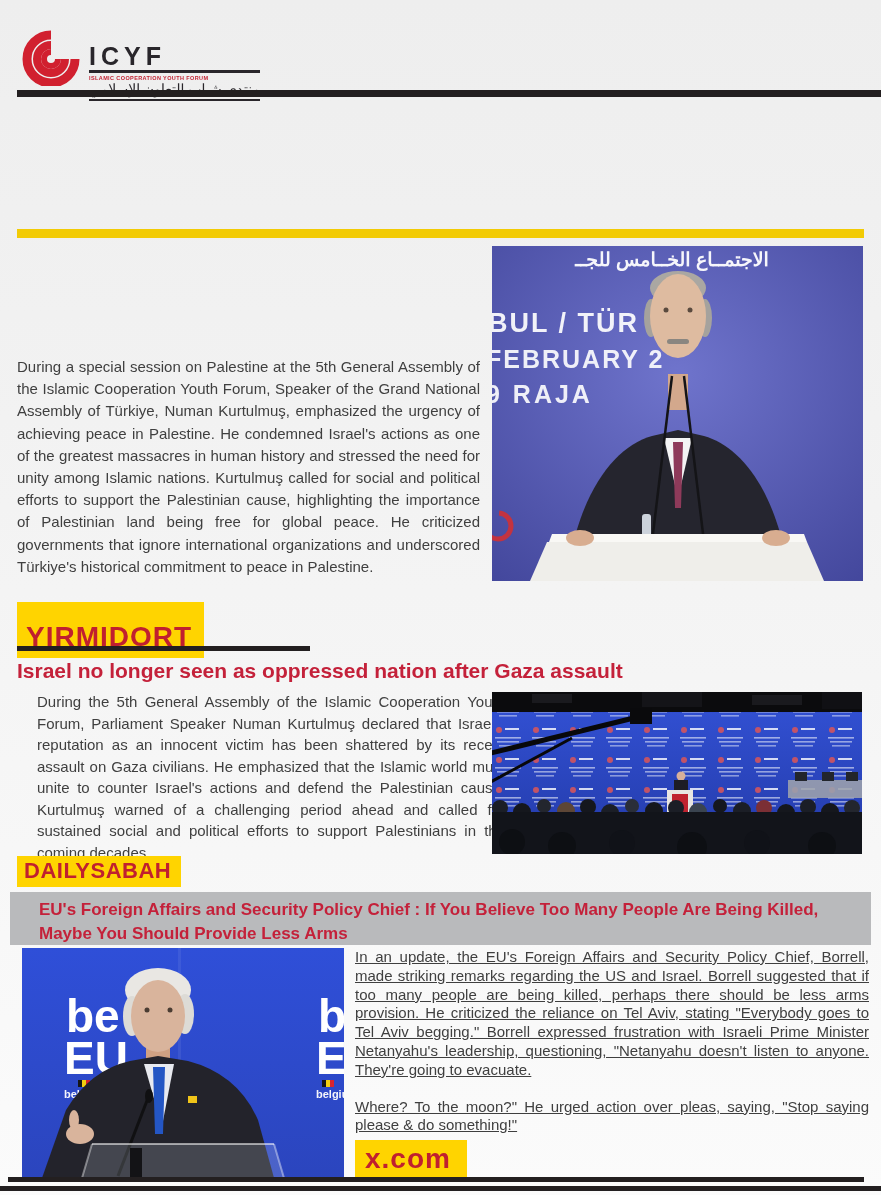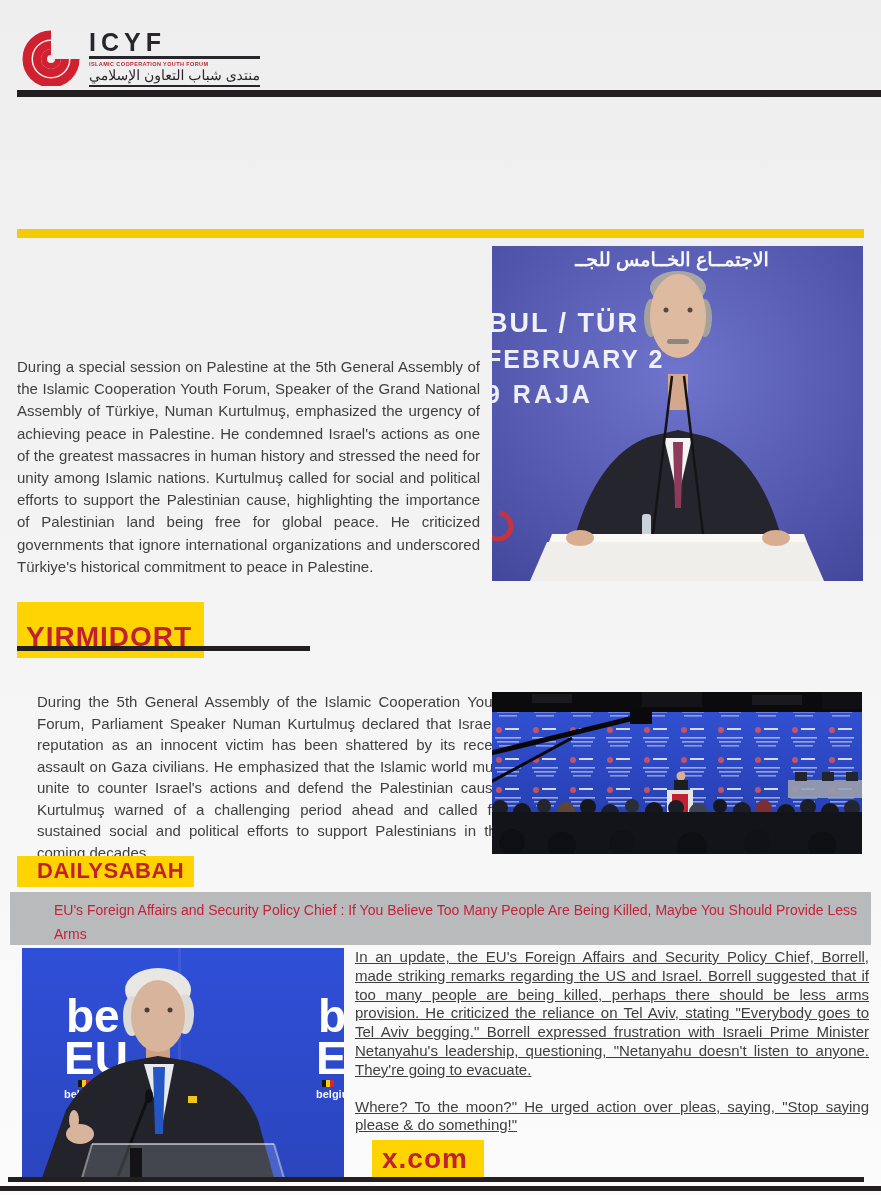--- a/index.html
+++ b/index.html
@@ -5,21 +5,21 @@
   html,body{margin:0;padding:0;}
   .page{
     position:relative; width:881px; height:1195px; overflow:hidden;
     background:linear-gradient(180deg,#eeeeee 0%,#f2f2f2 35%,#fbfbfb 100%);
     font-family:"Liberation Sans", sans-serif;
   }
   
   .logo-block{position:absolute; left:22px; top:30px; display:flex; align-items:flex-start;}
   .logo-text{margin-left:9px; display:flex; flex-direction:column;}
   .logo-abbr{font-size:25px; font-weight:bold; letter-spacing:5px; color:#29262b;
-    border-bottom:3px solid #29262b; padding-bottom:1px; line-height:1;}
+    border-bottom:3px solid #29262b; padding-bottom:1px; line-height:1;margin-top:14px;}
   .logo-sub{font-size:5.5px; font-weight:bold; color:#c22233; letter-spacing:.4px; margin-top:2px;}
   .logo-sub-ar{font-size:14px; color:#29262b; border-bottom:2px solid #29262b; padding-bottom:1px; line-height:1.2;}
   .top-black-bar{position:absolute; left:17px; right:0; top:90px; height:7px; background:#231f20;}
   .banner{position:absolute; left:17px; top:103px; width:847px; height:108px; background:#c02031;
     display:flex; align-items:center; justify-content:center;}
   .banner-title{font-family:"Liberation Serif", serif; font-weight:bold; font-size:58px;
     color:#ffffff; letter-spacing:2px; white-space:nowrap;}
   .yellow-bar{position:absolute; left:17px; top:229px; width:847px; height:9px; background:#f2cb05;}
 
   
@@ -28,26 +28,26 @@
   .headline-2{left:17px; top:657px; width:850px; font-size:21px; line-height:27px;}
   .body-text{position:absolute; color:#3f3f3f; text-align:justify;}
   .body-1{left:17px; top:356px; width:463px; font-size:15px; line-height:22.2px;}
   .body-2{left:17px; top:691px; width:468px; font-size:15px; line-height:21.5px;margin-left:20px;}
   .body-3{left:355px; top:948px; width:514px; font-size:15px; line-height:18.8px;}
   .body-3 p{margin:0 0 18px 0;text-decoration:underline;}
 
   .badge{position:absolute; background:#ffd400; color:#c0202f; font-weight:bold; line-height:1;}
   .badge-yirmidort{left:17px; top:602px; font-size:28px; padding:21px 12px 7px 9px; letter-spacing:1px;}
   .badge-underline{position:absolute; left:17px; top:646px; width:293px; height:5px; background:#231f20;}
-  .badge-dailysabah{left:17px; top:856px; font-size:22px; padding:4px 10px 5px 20px; letter-spacing:.5px;}
-  .badge-xcom{left:372px; top:1140px; font-size:28px; padding:5px 16px 7px 10px; letter-spacing:1px;}
+  .badge-dailysabah{left:17px; top:856px; font-size:22px; padding:4px 10px 5px 7px; letter-spacing:.5px;}
+  .badge-xcom{left:355px; top:1140px; font-size:28px; padding:5px 16px 7px 10px; letter-spacing:1px;}
 
   .gray-strip{position:absolute; left:10px; top:892px; width:861px; height:53px; background:#b9babc;}
-  .headline-3{position:absolute; left:54px; top:898px; width:812px; font-size:14px; line-height:24px;
-    color:#c4213a; font-weight:normal;}
+  .headline-3{position:absolute; left:39px; top:898px; width:812px; font-size:17px; line-height:24px;
+    color:#c4213a; font-weight:bold;}
 
   
   .photo{position:absolute; display:block;}
   .photo-1{left:492px; top:246px;}
   .photo-2{left:492px; top:692px;}
   .photo-3{left:22px;  top:948px;}
 
   
   .bottom-line-a{position:absolute; left:8px; top:1177px; width:856px; height:5px; background:#231f20;}
   .bottom-line-b{position:absolute; left:0;   top:1186px; width:881px; height:5px; background:#231f20;}
@@ -111,20 +111,21 @@
       <polygon points="60,288 312,288 315,296 57,296" fill="#f9f8f5"></polygon>
       <polygon points="55,296 315,296 332,335 38,335" fill="#efeeea"></polygon>
       <ellipse cx="88" cy="292" rx="14" ry="8" fill="#d8ad90"></ellipse>
       <ellipse cx="284" cy="292" rx="14" ry="8" fill="#d8ad90"></ellipse>
     </g>
   </svg>
 
   <div class="badge badge-yirmidort">YIRMIDORT</div>
   <div class="badge-underline"></div>
 
+  <div class="headline headline-2">Israel no longer seen as oppressed nation after Gaza assault</div>
   <div class="body-text body-2">During the 5th General Assembly of the Islamic Cooperation Youth Forum, Parliament Speaker Numan Kurtulmuş declared that Israel's reputation as an innocent victim has been shattered by its recent assault on Gaza civilians. He emphasized that the Islamic world must unite to counter Israel's actions and defend the Palestinian cause. Kurtulmuş warned of a challenging period ahead and called for sustained social and political efforts to support Palestinians in the coming decades.</div>
 
   <svg class="photo photo-2" width="370" height="162" viewBox="0 0 370 162">
     <defs>
       <linearGradient id="g2" x1="0" y1="0" x2="0" y2="1">
         <stop offset="0%" stop-color="#3352d6"></stop>
           <stop offset="100%" stop-color="#2740b4"></stop>
       </linearGradient>
       <pattern id="tile" width="37" height="30" patternUnits="userSpaceOnUse">
         <circle cx="7" cy="8" r="3" fill="#d2545e" opacity=".9"></circle>

